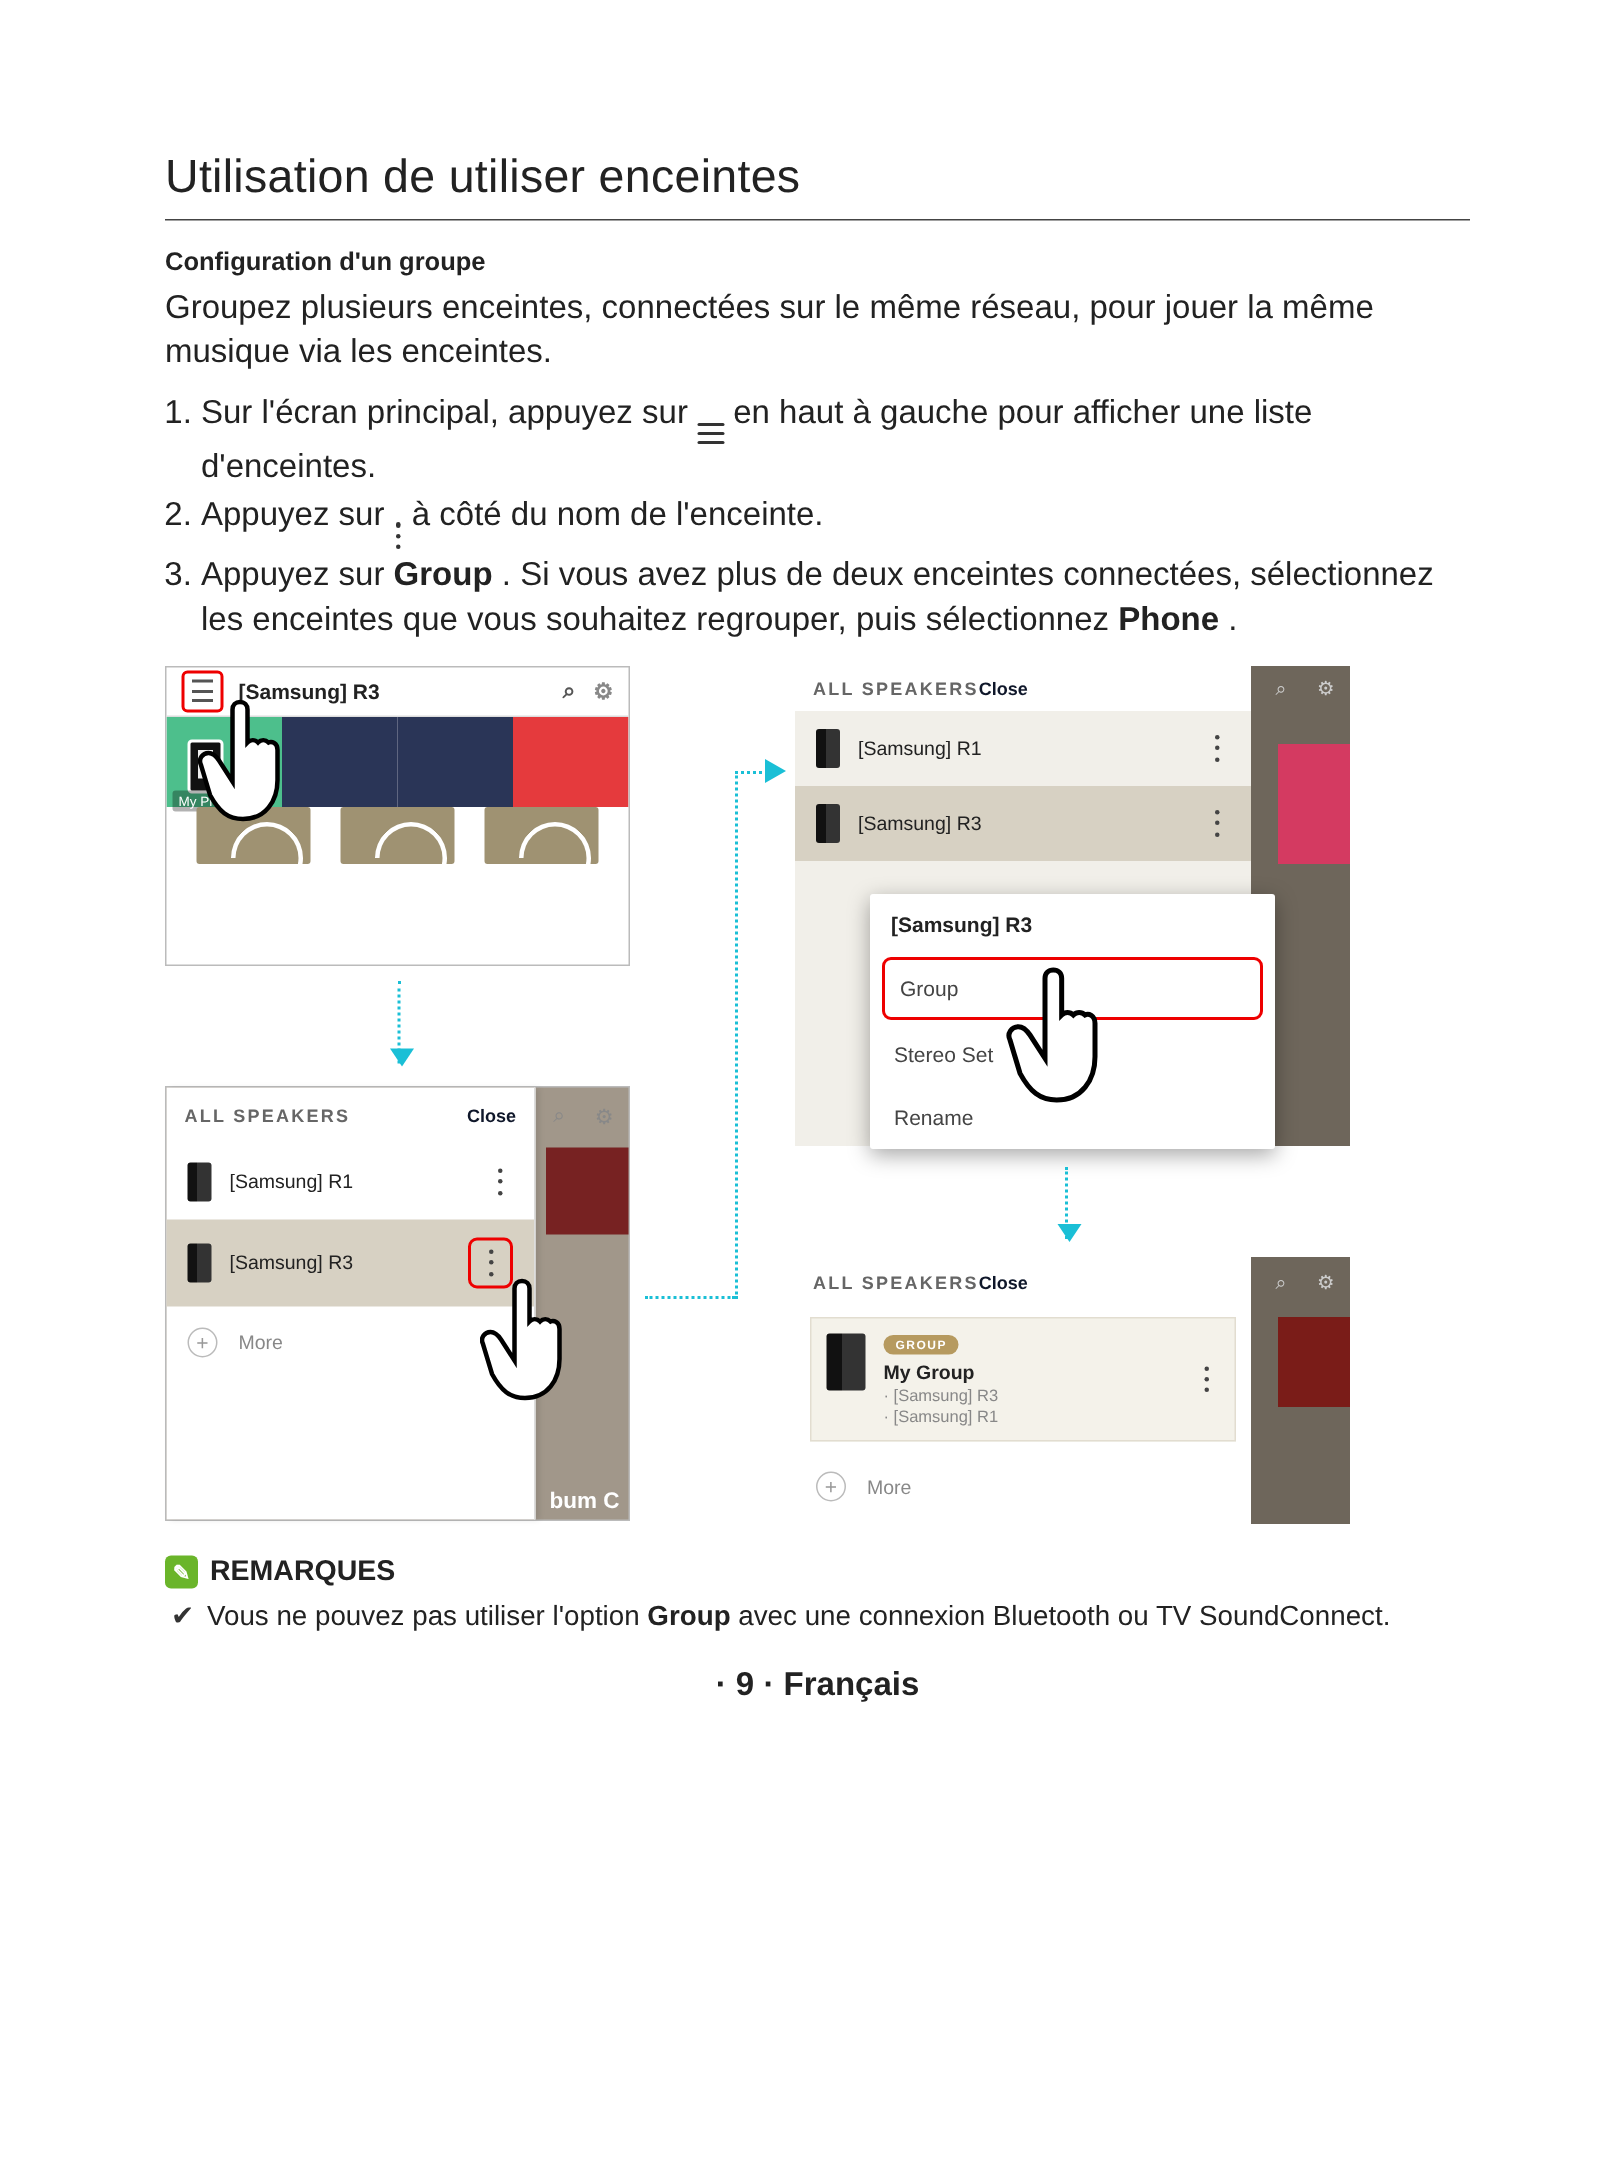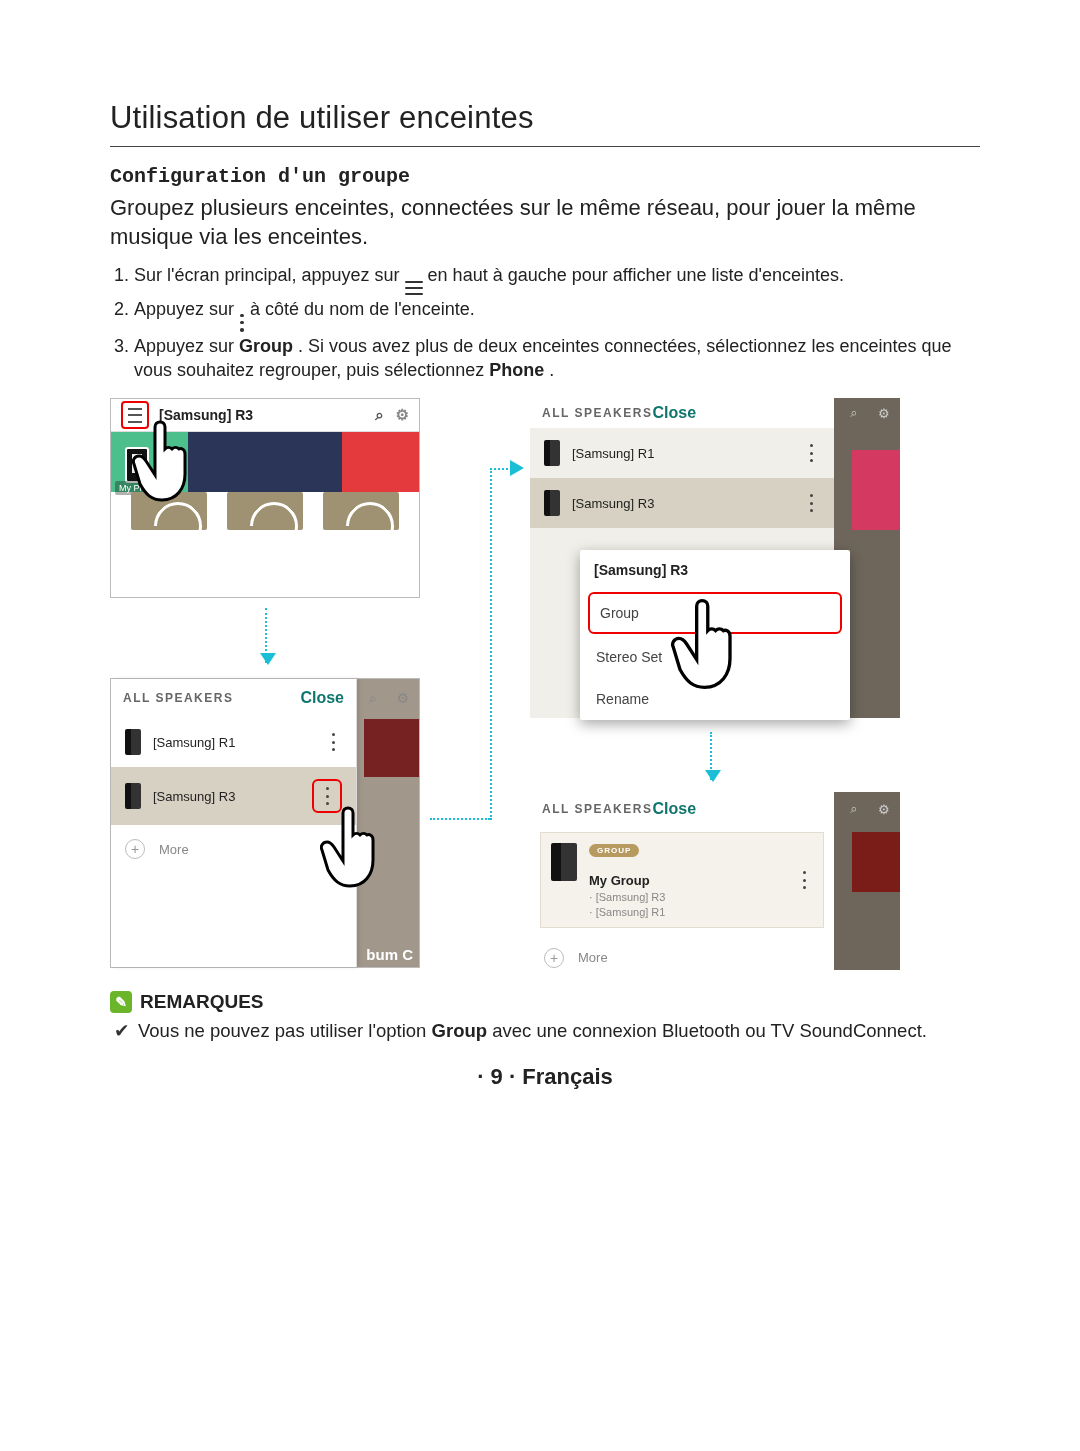--- a/index.html
+++ b/index.html
@@ -20,34 +20,33 @@
     font-weight: 400;
     margin-bottom: 4px;
     letter-spacing: 0.2px;
   }
   .rule {
     border: none;
     border-top: 1.5px solid #444;
     margin: 10px 0 18px 0;
   }
   .h2 {
-    font-size: 20px;
+    font-size: 17px;
     font-weight: 700;
     margin-bottom: 6px;
-    font-family: Liberation Mono, monospace;
   }
   .para {
     font-size: 22px;
     line-height: 1.3;
     margin: 0 0 12px 0;
   }
   ol.steps {
     padding-left: 24px;
     margin: 0 0 16px 0;
-    font-size: 18px;
+    font-size: 22px;
     line-height: 1.35;
   }
   ol.steps li { margin-bottom: 2px; }
   b { font-weight: 700; }
 
   .inline-icon {
     display: inline-flex;
     vertical-align: -2px;
   }
   .hamburger-mini {
@@ -116,21 +115,21 @@
     width:42px;height:42px; border:3px solid #fff; border-radius:50%;
     border-left-color:transparent;
     transform:rotate(-45deg);
   }
 
   
   .pB { left:0; top:280px; width:310px; height:290px; border:1px solid #bbb; background:#a1978a;}
   .pB-sidebar{position:absolute;left:0;top:0;width:245px;height:100%;background:#fff;border-right:1px solid #ddd;box-shadow:2px 0 4px rgba(0,0,0,0.1);}
   .pB-header{display:flex;align-items:center;height:38px;padding:0 12px;font-size:12px;letter-spacing:1.5px;color:#666;font-weight:600;}
   .pB-header .spacer{flex:1;}
-  .close-link{font-size:16px;color:#0f766e;letter-spacing:0;}
+  .close-link{font-size:12px;color:#0f172a;letter-spacing:0;}
   .spk-row{display:flex;align-items:center;padding:12px 14px;font-size:13px;gap:12px;}
   .spk-row.sel{background:#d7d1c3;}
   .spk-thumb{width:16px;height:26px;background:linear-gradient(90deg,#111 40%,#333 40%);border-radius:2px;}
   .dots-btn{width:18px;height:22px;display:flex;flex-direction:column;justify-content:space-around;align-items:center;}
   .dots-btn span{width:3px;height:3px;border-radius:50%;background:#444;}
   .dots-highlight{border:2px solid #e00;border-radius:6px;padding:4px;}
   .more-row{display:flex;align-items:center;gap:14px;padding:14px 14px;color:#888;font-size:13px;}
   .plus-circ{width:18px;height:18px;border:1px solid #bbb;border-radius:50%;display:flex;align-items:center;justify-content:center;font-size:14px;color:#999;}
   .pB-rtint{position:absolute;right:0;top:40px;width:55px;height:58px;background:#722;}
   .pB-bg-label{position:absolute;right:6px;bottom:4px;font-size:15px;color:#fff;font-weight:700;}
@@ -155,21 +154,21 @@
   
   .pD{left:420px;top:394px;width:370px;height:178px;background:#6e665b;}
   .pD-sidebar{position:absolute;left:0;top:0;width:304px;height:100%;background:#fff;}
   .pD-header{display:flex;align-items:center;height:34px;padding:0 12px;font-size:12px;letter-spacing:1.5px;color:#666;font-weight:600;}
   .pD-right-icons{position:absolute;right:0;top:0;width:60px;height:34px;display:flex;align-items:center;justify-content:space-around;color:#ccc;font-size:13px;}
   .pD-red{position:absolute;right:0;top:40px;width:48px;height:60px;background:#7a1c18;}
   .group-card{margin:6px 10px;padding:8px 10px;border:1px solid #e2ddd0;background:#f4f2ea;display:flex;align-items:flex-start;gap:12px;}
   .grp-thumb{width:26px;height:38px;background:linear-gradient(90deg,#111 40%,#333 40%);border-radius:2px;margin-top:2px;}
   .grp-body{flex:1;font-size:13px;}
   .grp-badge{display:inline-block;background:#b69a5f;color:#fff;font-size:8px;font-weight:700;letter-spacing:1px;padding:2px 8px;border-radius:8px;margin-bottom:4px;}
-  .grp-title{font-weight:600;margin-bottom:2px;margin-top:12px;}
+  .grp-title{font-weight:600;margin-bottom:2px;}
   .grp-sub{font-size:11px;color:#888;line-height:1.3;}
 
   
   .arrow-down{position:absolute;width:0;height:40px;border-left:2px dotted #1abfd6;}
   .arrow-down::after{
     content:"";position:absolute;left:-7px;bottom:-2px;
     border-left:8px solid transparent;border-right:8px solid transparent;border-top:12px solid #1abfd6;
   }
   .arrow-path-right{
     position:absolute;border:none;border-top:2px dotted #1abfd6;

